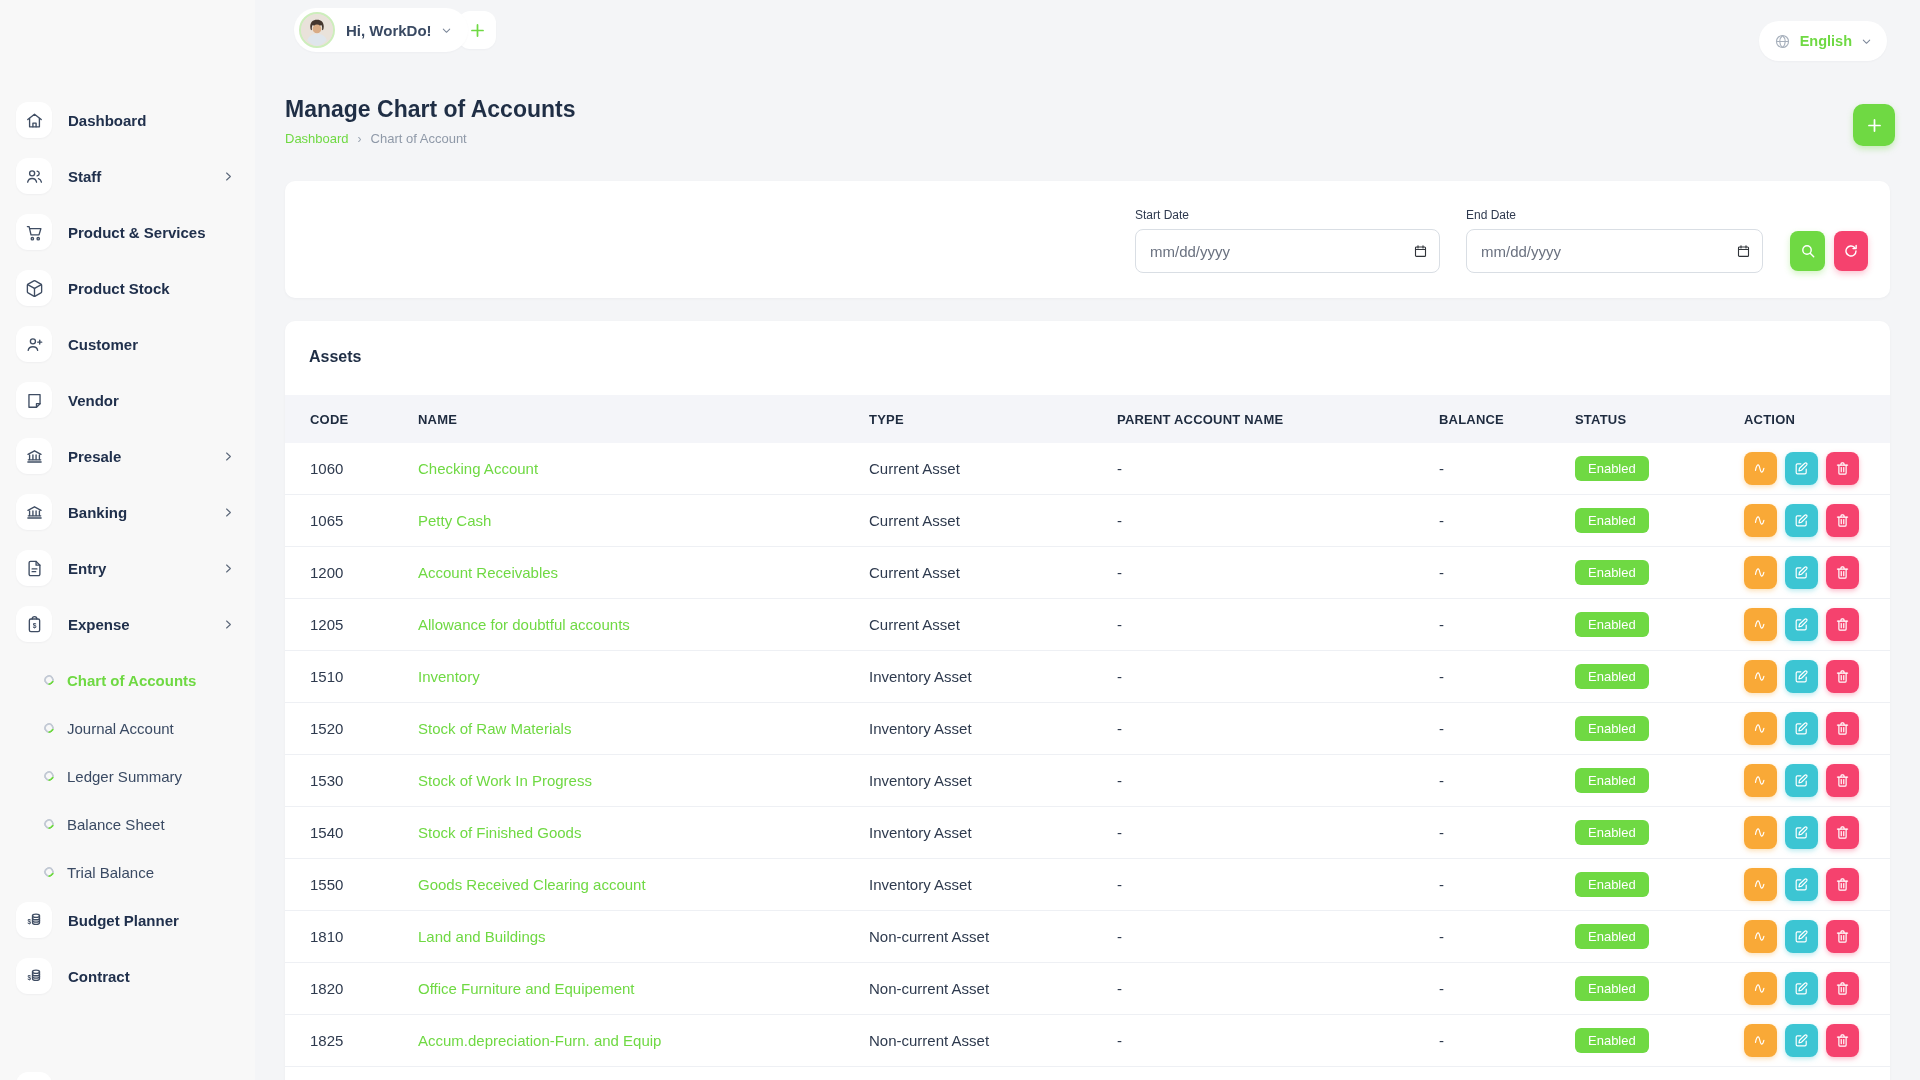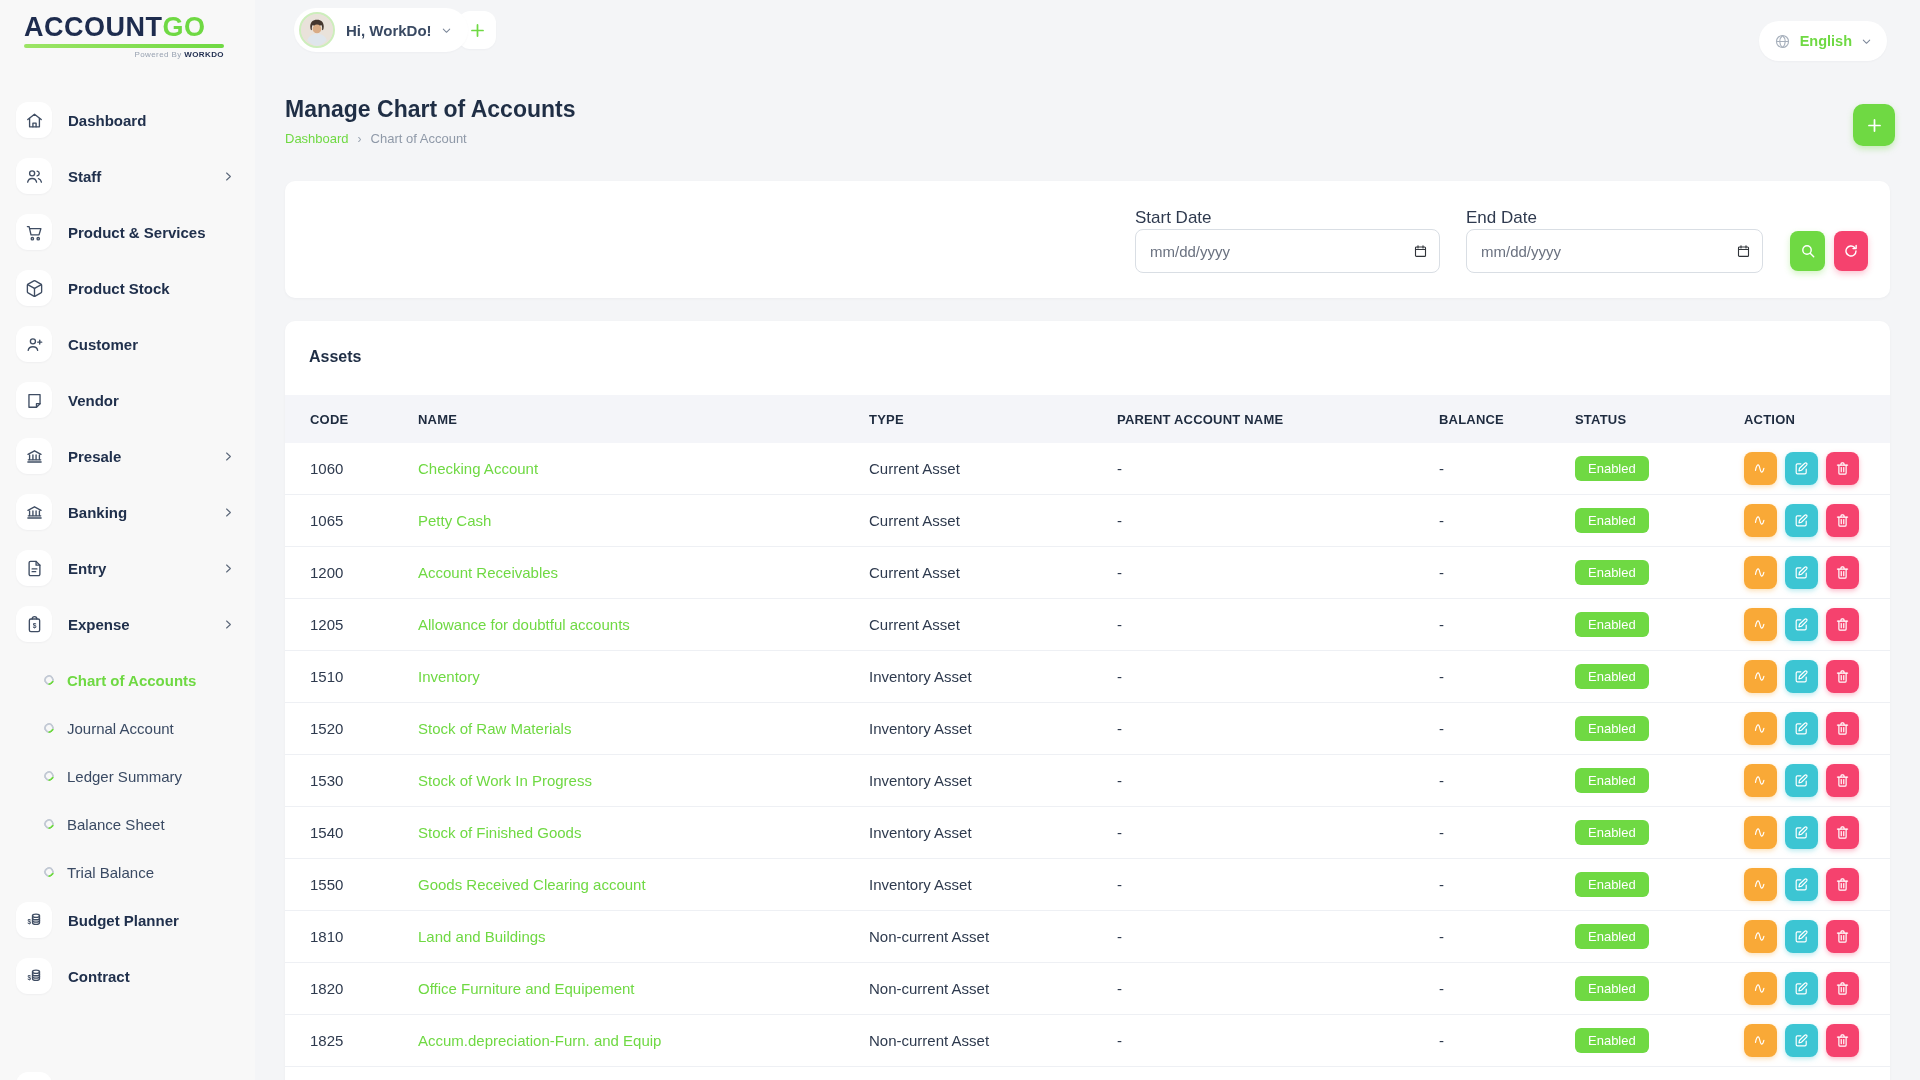--- a/index.html
+++ b/index.html
@@ -66,21 +66,21 @@
   .crumb-sep { color:#9aa4b2; font-size:12px; }
   .crumb-cur { color:#8f99a8; }
 
   .add-btn { position:absolute; left:1853px; top:104px; width:42px; height:42px; background:#6fd943; border:none; border-radius:10px;
              display:flex; align-items:center; justify-content:center; cursor:pointer; box-shadow:0 3px 6px rgba(111,217,67,.35); }
   .add-btn svg { width:19px; height:19px; stroke:#ffffff; stroke-width:2.2; }
 
   
   .filter-card { position:absolute; left:285px; top:181px; width:1605px; height:117px; background:#ffffff; border-radius:10px;
                  box-shadow:0 1px 3px rgba(20,30,50,.04); }
-  .f-label { position:absolute; top:27px; font-size:17px; color:#2f3a4f; }
+  .f-label { position:absolute; top:27px; font-size:12px; color:#2f3a4f; }
   .f-label.start { left:850px; }
   .f-label.end { left:1181px; }
   .date-wrap { position:absolute; top:48px; height:44px; }
   .date-wrap.start { left:850px; width:305px; }
   .date-wrap.end { left:1181px; width:297px; }
   .date-input { width:100%; height:100%; border:1px solid #d9dee4; border-radius:8px; padding:0 40px 0 14px;
                 font-family:"Liberation Sans",sans-serif; font-size:15px; color:#3a4a63; background:#fff; outline:none; }
   .date-input::placeholder { color:#6b7280; }
   .cal-icon { position:absolute; right:12px; top:50%; transform:translateY(-50%); display:flex; pointer-events:none; }
   .cal-icon svg { width:15px; height:15px; stroke:#30343a; stroke-width:1.8; }
@@ -106,25 +106,20 @@
   .act-btn { width:33px; height:33px; border:none; border-radius:8px; display:flex; align-items:center; justify-content:center; cursor:pointer; }
   .act-btn svg { width:15px; height:15px; stroke:#ffffff; stroke-width:1.9; }
   .act-btn.activity { background:#f9a937; box-shadow:0 2px 5px rgba(249,169,55,.35); }
   .act-btn.edit     { background:#3cc5d3; box-shadow:0 2px 5px rgba(60,197,211,.35); }
   .act-btn.delete   { background:#f5426e; box-shadow:0 2px 5px rgba(245,66,110,.35); }
 </style>
 </head>
 <body>
 
 <aside class="sidebar">
-  <div class="logo">
-    <div class="logo-line1"><span>ACCOUNT</span><span class="go">GO</span></div>
-    <div class="logo-bar"></div>
-    <div class="logo-tag"><span>Powered By</span> <b>WORKDO</b></div>
-  </div>
   <nav class="menu">
       <div class="side-item">
         <span class="icon-box">
           <svg viewBox="0 0 24 24">
             <path d="M3.5 10.8 12 4l8.5 6.8"></path>
             <path d="M5.8 9.3V20h12.4V9.3"></path>
             <path d="M10 20v-4.6h4V20"></path>
           </svg>
         </span>
         <span class="side-label">Dashboard</span>

